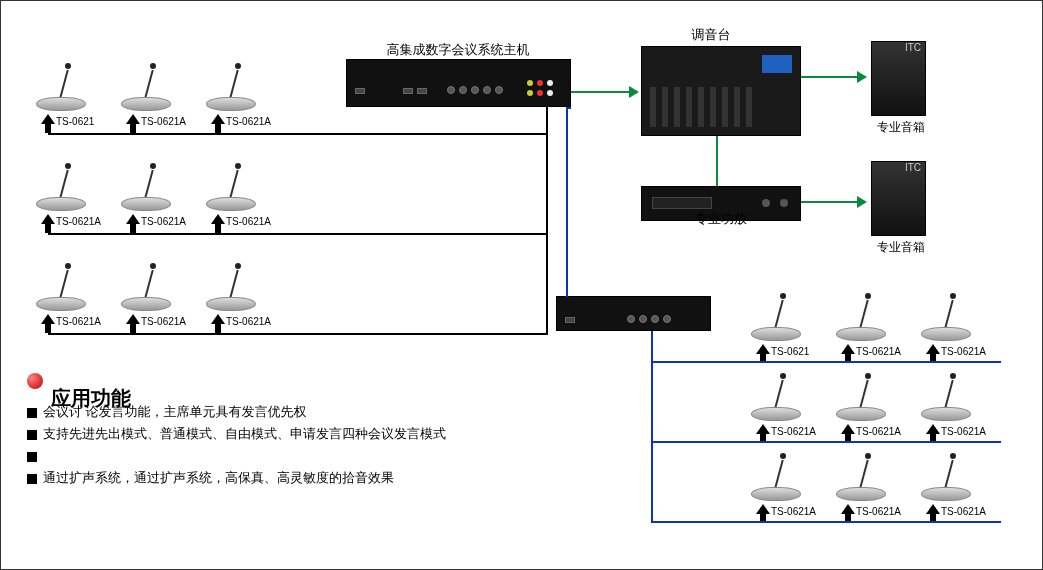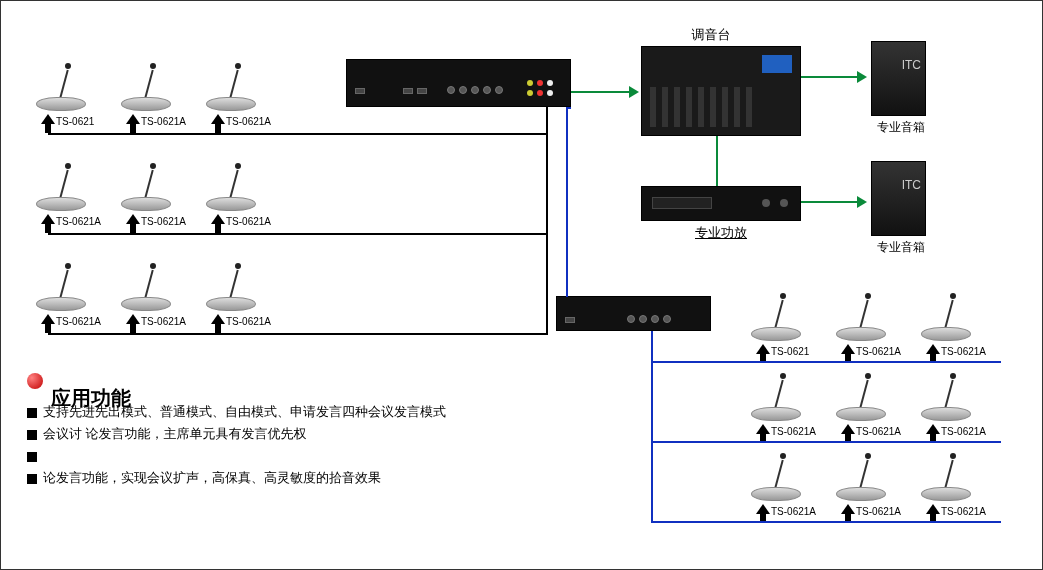--- a/index.html
+++ b/index.html
@@ -24,21 +24,21 @@
   .port { width:10px; height:6px; background:#444; border:1px solid #666; }
   .knob { width:8px; height:8px; border-radius:50%; background:#555; border:1px solid #777; }
   .rca { width:6px; height:6px; border-radius:50%; }
 
   .mixer { position:absolute; background:#1a1a1a; border:1px solid #000; }
   .mixer .strip { position:absolute; width:6px; background:#333; }
   .mixer .screen { position:absolute; background:#2060c0; }
 
   .amp { position:absolute; background:#111; border:1px solid #000; }
   .speaker { position:absolute; background:linear-gradient(#333,#111); border:1px solid #000; }
-  .speaker .logo { position:absolute; right:4px; top:16px; font-size:12px; color:#ccc;padding-left:16px; }
+  .speaker .logo { position:absolute; right:4px; top:0; font-size:10px; color:#ccc;padding-left:16px; }
 
   .ext-host { position:absolute; background:#111; border:1px solid #000; }
 
   .section-title { position:absolute; font-size:20px; font-weight:bold; color:#000; }
   .red-dot { position:absolute; width:16px; height:16px; border-radius:50%; background:radial-gradient(circle at 30% 30%, #ff8080, #c00000); }
   .feature-list { position:absolute; font-size:13px; line-height:22px; color:#000; }
   .feature-list .sq { display:inline-block; width:10px; height:10px; background:#000; margin-right:6px; vertical-align:middle; }
 
   .wire { position:absolute; background:#000; }
   .wire-blue { position:absolute; background:#1030c0; }
@@ -119,20 +119,21 @@
       <div class="base"></div>
     </div>
   <span class="mic-label" style="left:225px; top:315px;">TS-0621A</span>
   <div class="arrow-up" style="left:210px; top:313px;"></div>
 
   <div class="wire" style="left:47px; top:132px; width:500px; height:2px;"></div>
   <div class="wire" style="left:47px; top:232px; width:500px; height:2px;"></div>
   <div class="wire" style="left:47px; top:332px; width:500px; height:2px;"></div>
   <div class="wire" style="left:545px; top:105px; width:2px; height:229px;"></div>
 
+  <span class="device-label" style="left:362px; top:40px; width:190px;">高集成数字会议系统主机</span>
   <div class="main-host" style="left:345px; top:58px; width:225px; height:48px;">
     <div class="host-panel-row" style="left:8px; top:28px;">
         <div class="port"></div>
       </div>
     <div class="host-panel-row" style="left:56px; top:28px;">
         <div class="port"></div>
         <div class="port"></div>
       </div>
     <div class="host-panel-row" style="left:100px; top:26px;">
         <div class="knob"></div>
@@ -165,21 +166,21 @@
     <div class="strip" style="left:80px; top:40px; height:40px;"></div>
     <div class="strip" style="left:92px; top:40px; height:40px;"></div>
     <div class="strip" style="left:104px; top:40px; height:40px;"></div>
   </div>
 
   <div class="amp" style="left:640px; top:185px; width:160px; height:35px;">
     <div style="position:absolute; left:10px; top:10px; width:60px; height:12px; background:#222; border:1px solid #444;"></div>
     <div style="position:absolute; right:30px; top:12px; width:8px; height:8px; border-radius:50%; background:#555;"></div>
     <div style="position:absolute; right:12px; top:12px; width:8px; height:8px; border-radius:50%; background:#555;"></div>
   </div>
-  <span class="device-label" style="left:680px; top:223px; width:80px;text-decoration:underline;">专业功放</span>
+  <span class="device-label" style="left:680px; top:209px; width:80px;">专业功放</span>
 
   <div class="speaker" style="left:870px; top:40px; width:55px; height:75px;">
       <span class="logo">ITC</span>
     </div>
   <span class="device-label" style="left:870px; top:118px; width:60px; font-size:12px;">专业音箱</span>
 
   <div class="speaker" style="left:870px; top:160px; width:55px; height:75px;">
       <span class="logo">ITC</span>
     </div>
   <span class="device-label" style="left:870px; top:238px; width:60px; font-size:12px;">专业音箱</span>
@@ -290,19 +291,19 @@
 
   <div class="wire-blue" style="left:650px; top:330px; width:2px; height:192px;"></div>
   <div class="wire-blue" style="left:650px; top:360px; width:350px; height:2px;"></div>
   <div class="wire-blue" style="left:650px; top:440px; width:350px; height:2px;"></div>
   <div class="wire-blue" style="left:650px; top:520px; width:350px; height:2px;"></div>
 
   <div class="red-dot" style="left:26px; top:372px;"></div>
   <span class="section-title" style="left:50px; top:384px;">应用功能</span>
 
   <div class="feature-list" style="left:26px; top:400px;">
+    <div><span class="sq"></span><span>会议讨 论发言功能，主席单元具有发言优先权</span></div>
     <div><span class="sq"></span><span>支持先进先出模式、普通模式、自由模式、申请发言四种会议发言模式</span></div>
-    <div><span class="sq"></span><span>会议讨 论发言功能，主席单元具有发言优先权</span></div>
     <div><span class="sq"></span></div>
-    <div><span class="sq"></span><span>论发言功能，实现会议扩声，高保真、高灵敏度的拾音效果</span></div>
+    <div><span class="sq"></span><span>通过扩声系统，通过扩声系统，高保真、高灵敏度的拾音效果</span></div>
   </div>
 
 </div>
 
 </body></html>

